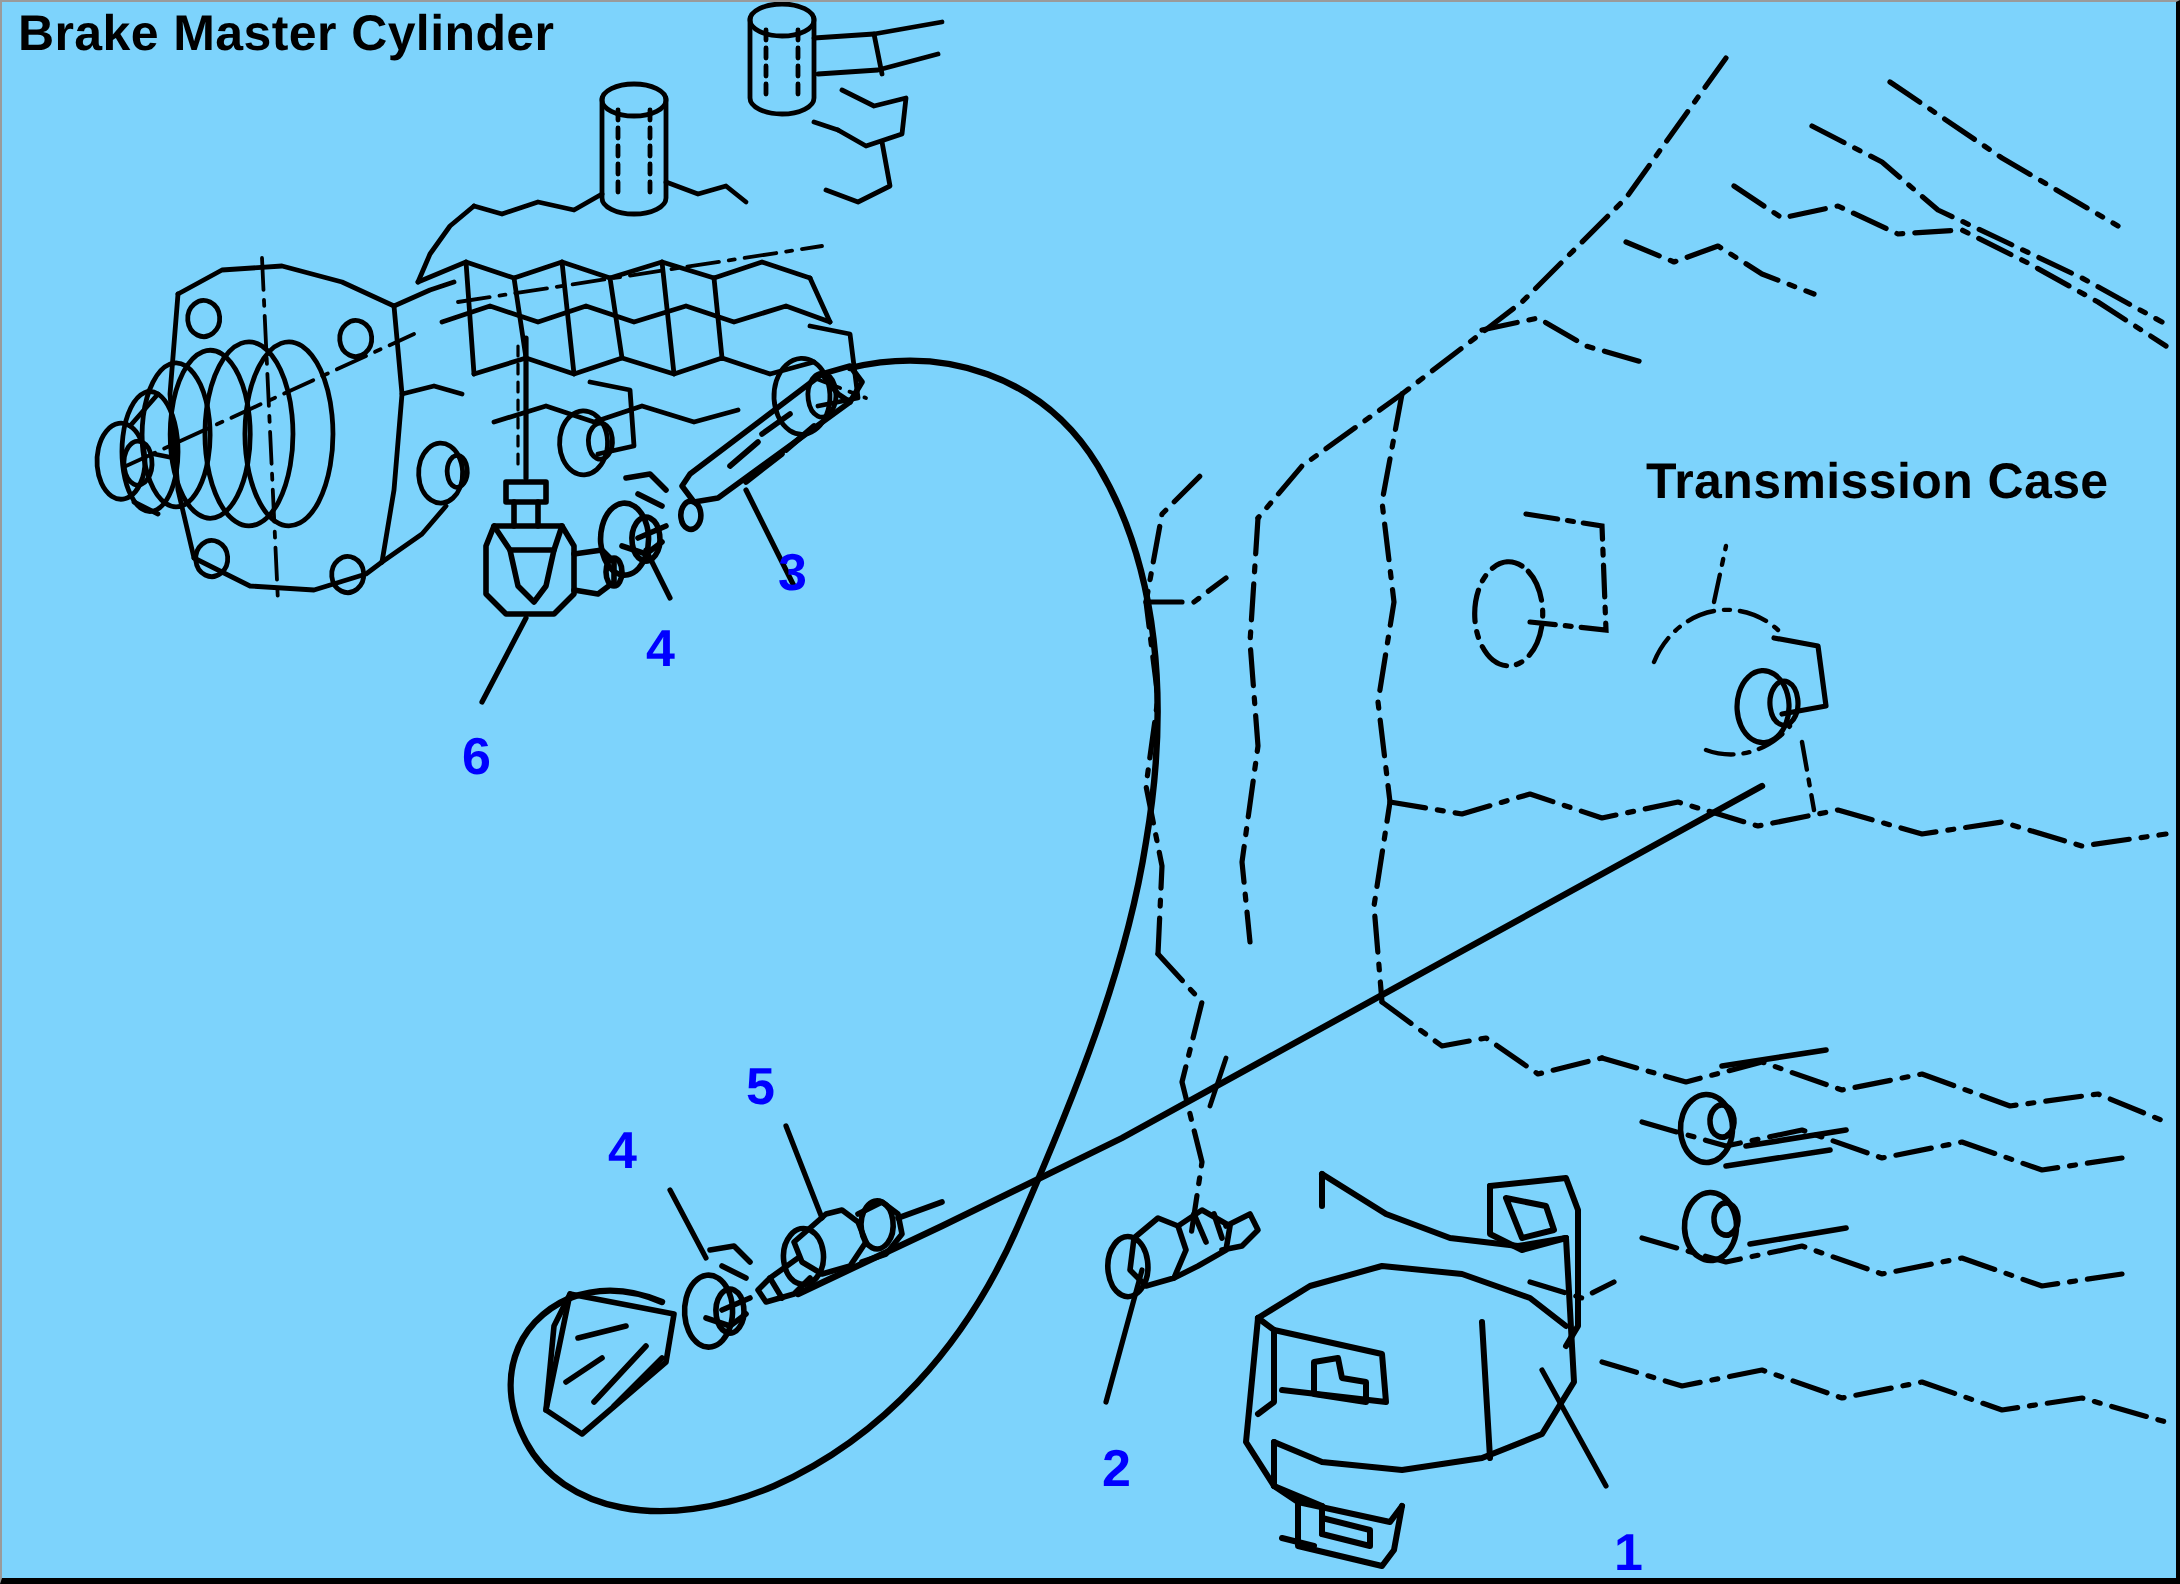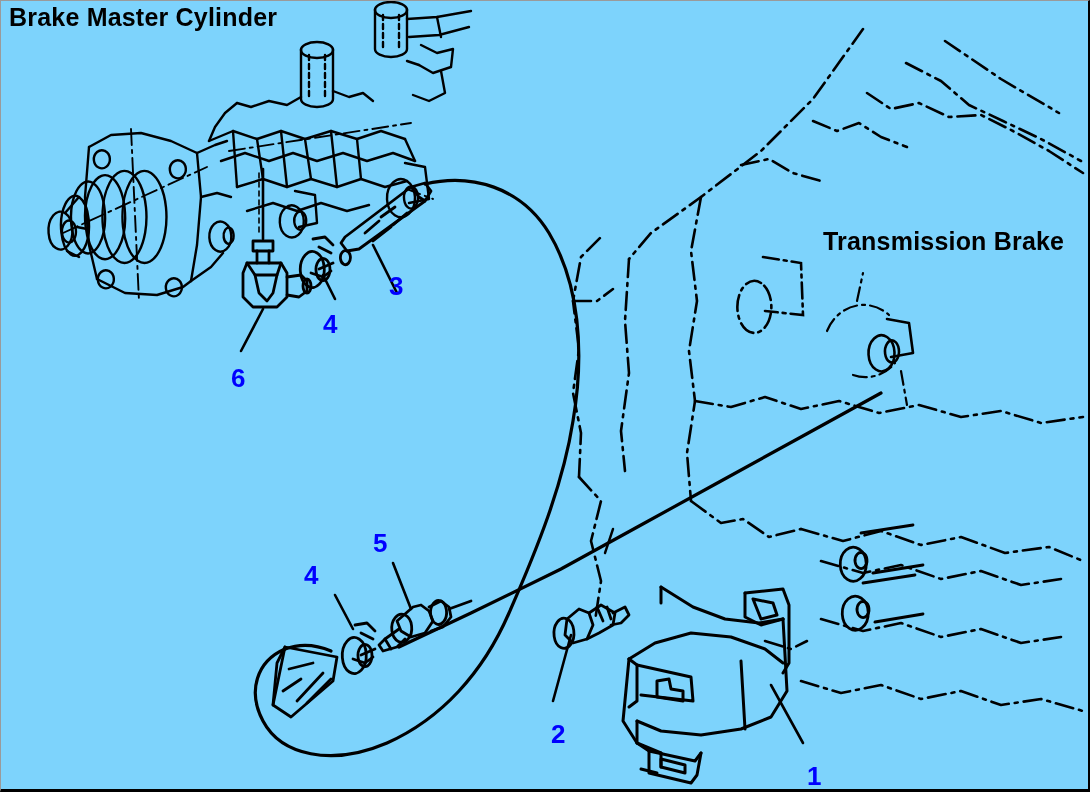--- a/index.html
+++ b/index.html
@@ -289,21 +289,21 @@
       <path d="M262,308 L240,350"></path>
       <path d="M352,628 L334,594"></path>
       <path d="M410,608 L392,562"></path>
       <path d="M570,634 L552,700"></path>
       <path d="M770,684 L802,742"></path>
     </g>
   </svg>
 
   <div class="label-text" style="left:8px; top:4px;">Brake Master Cylinder</div>
 
-  <div class="label-text" style="left:822px; top:228px;">Transmission Brake</div>
+  <div class="label-text" style="left:822px; top:228px;">Transmission Case</div>
 
   <div class="callout-num" style="left:806px; top:762px;">1</div>
 
   <div class="callout-num" style="left:550px; top:720px;">2</div>
 
   <div class="callout-num" style="left:388px; top:272px;">3</div>
 
   <div class="callout-num" style="left:322px; top:310px;">4</div>
 
   <div class="callout-num" style="left:303px; top:561px;">4</div>

